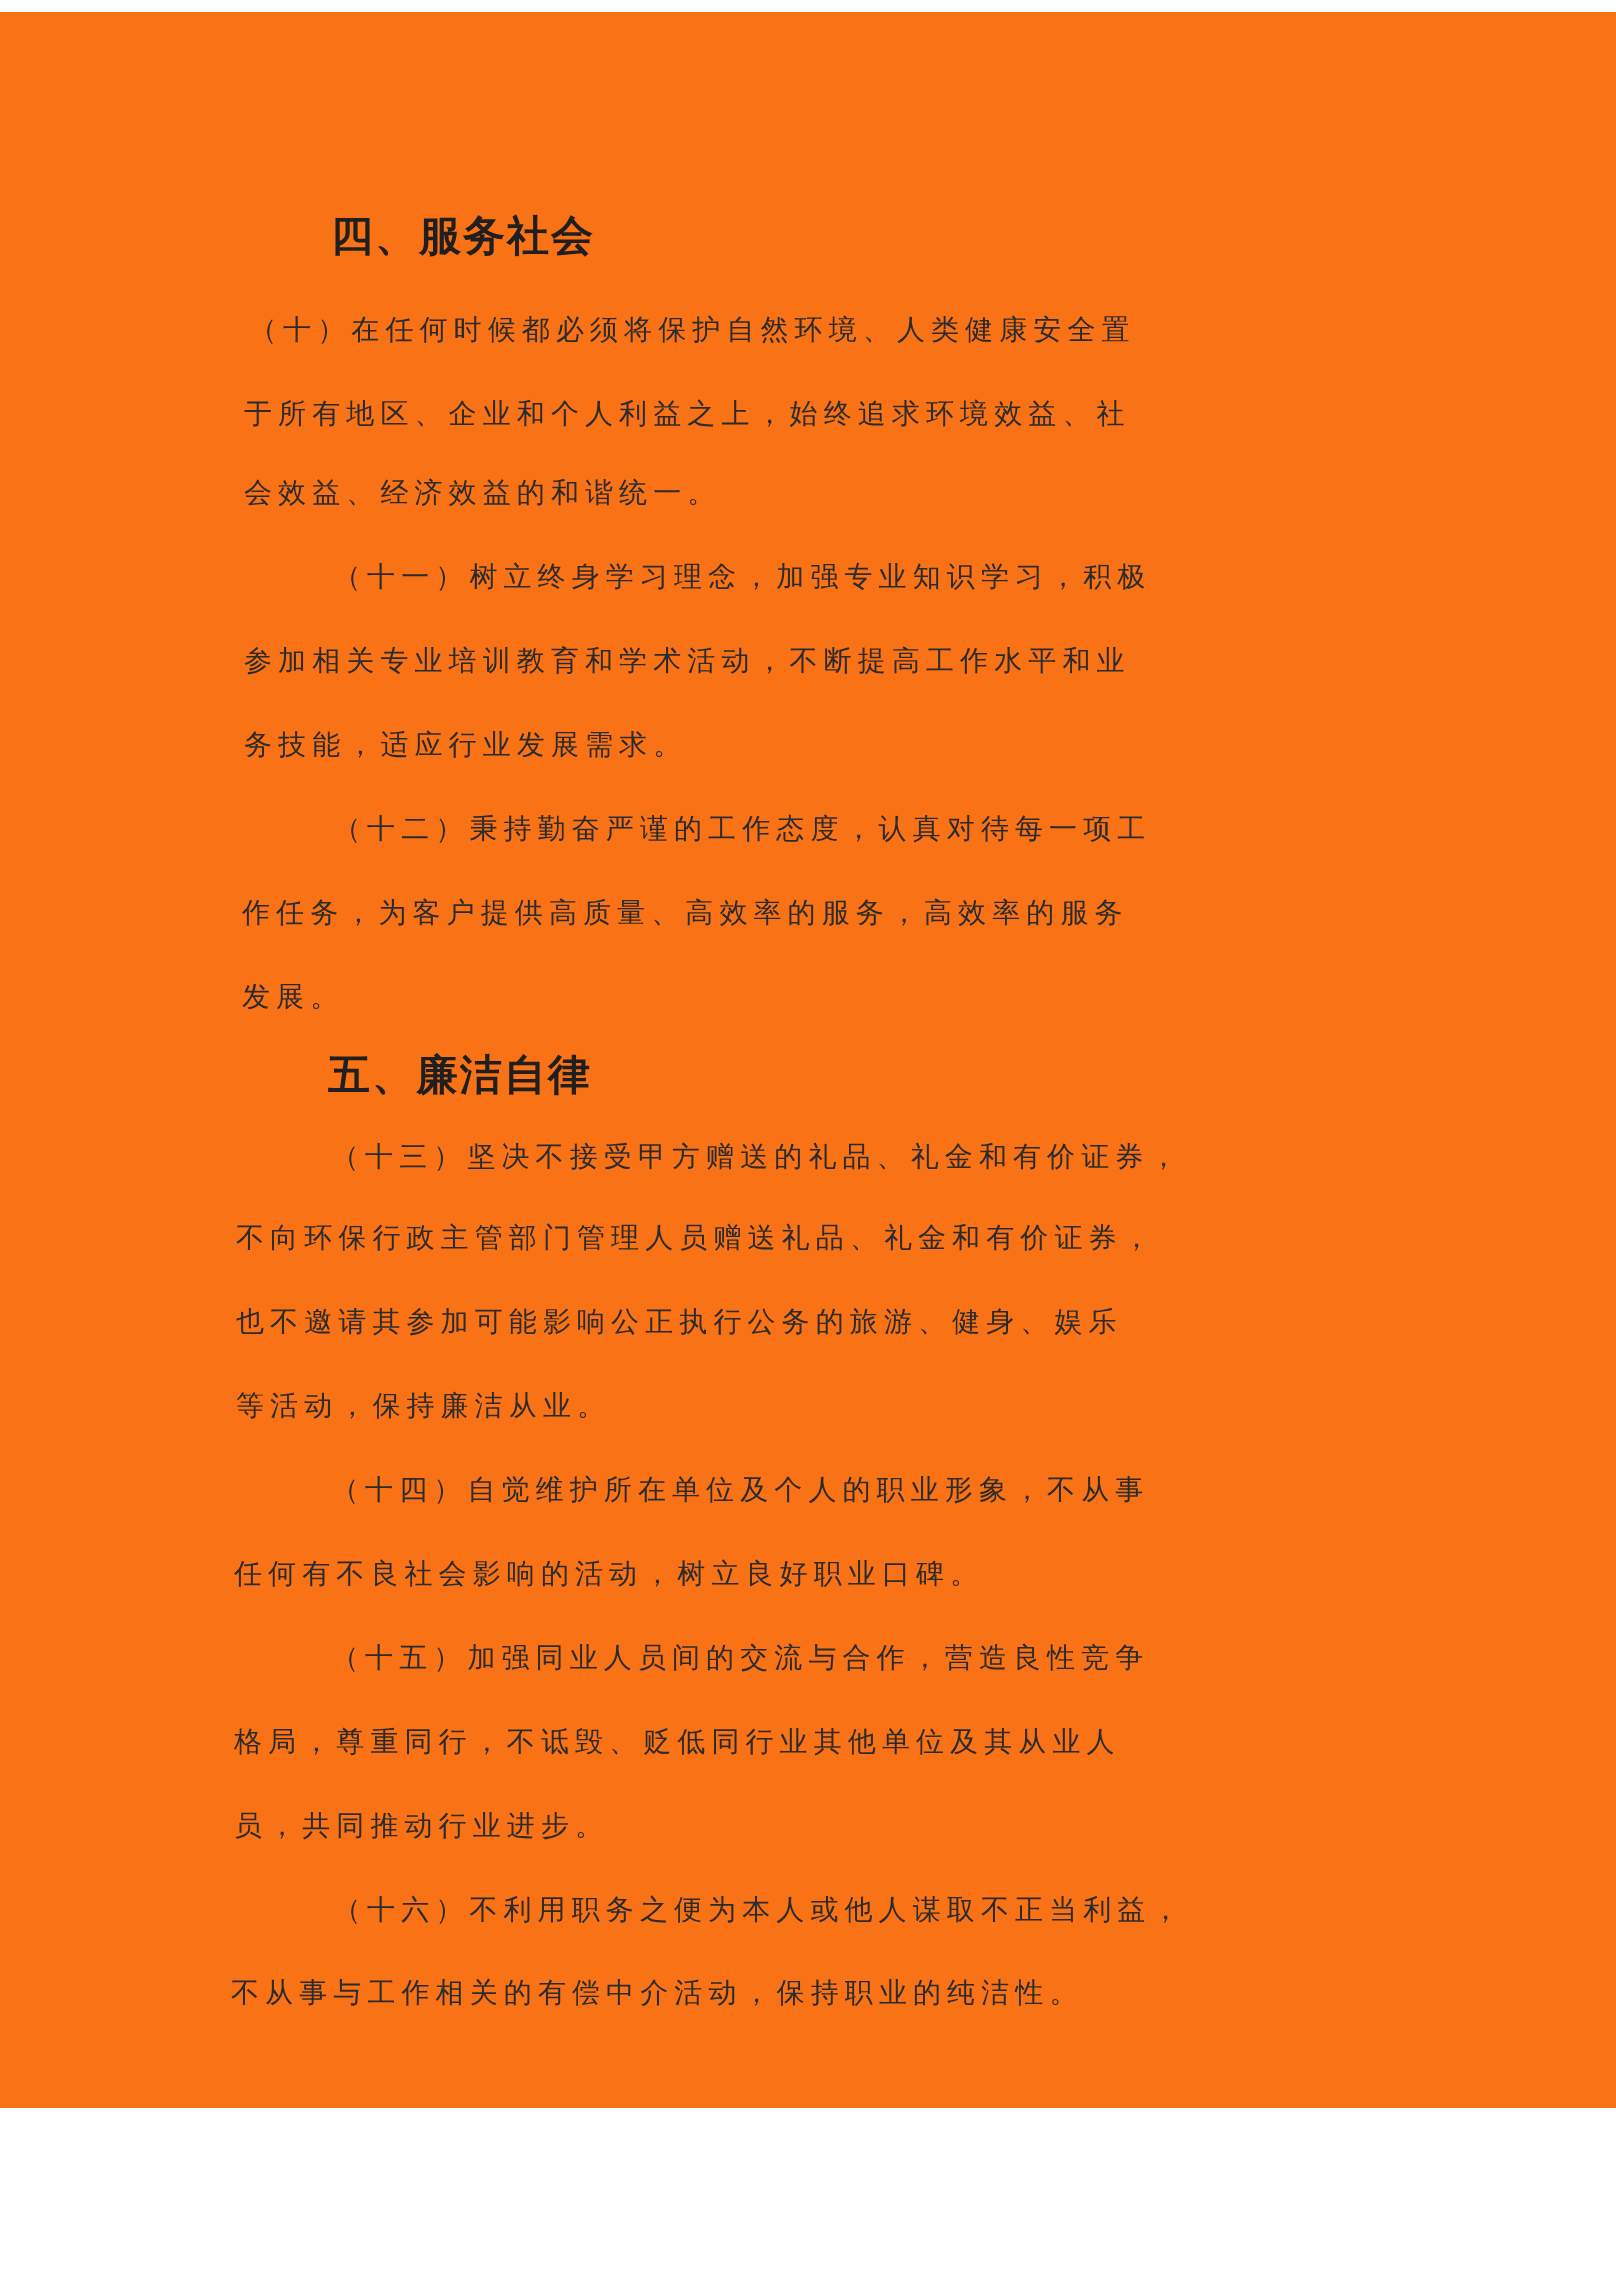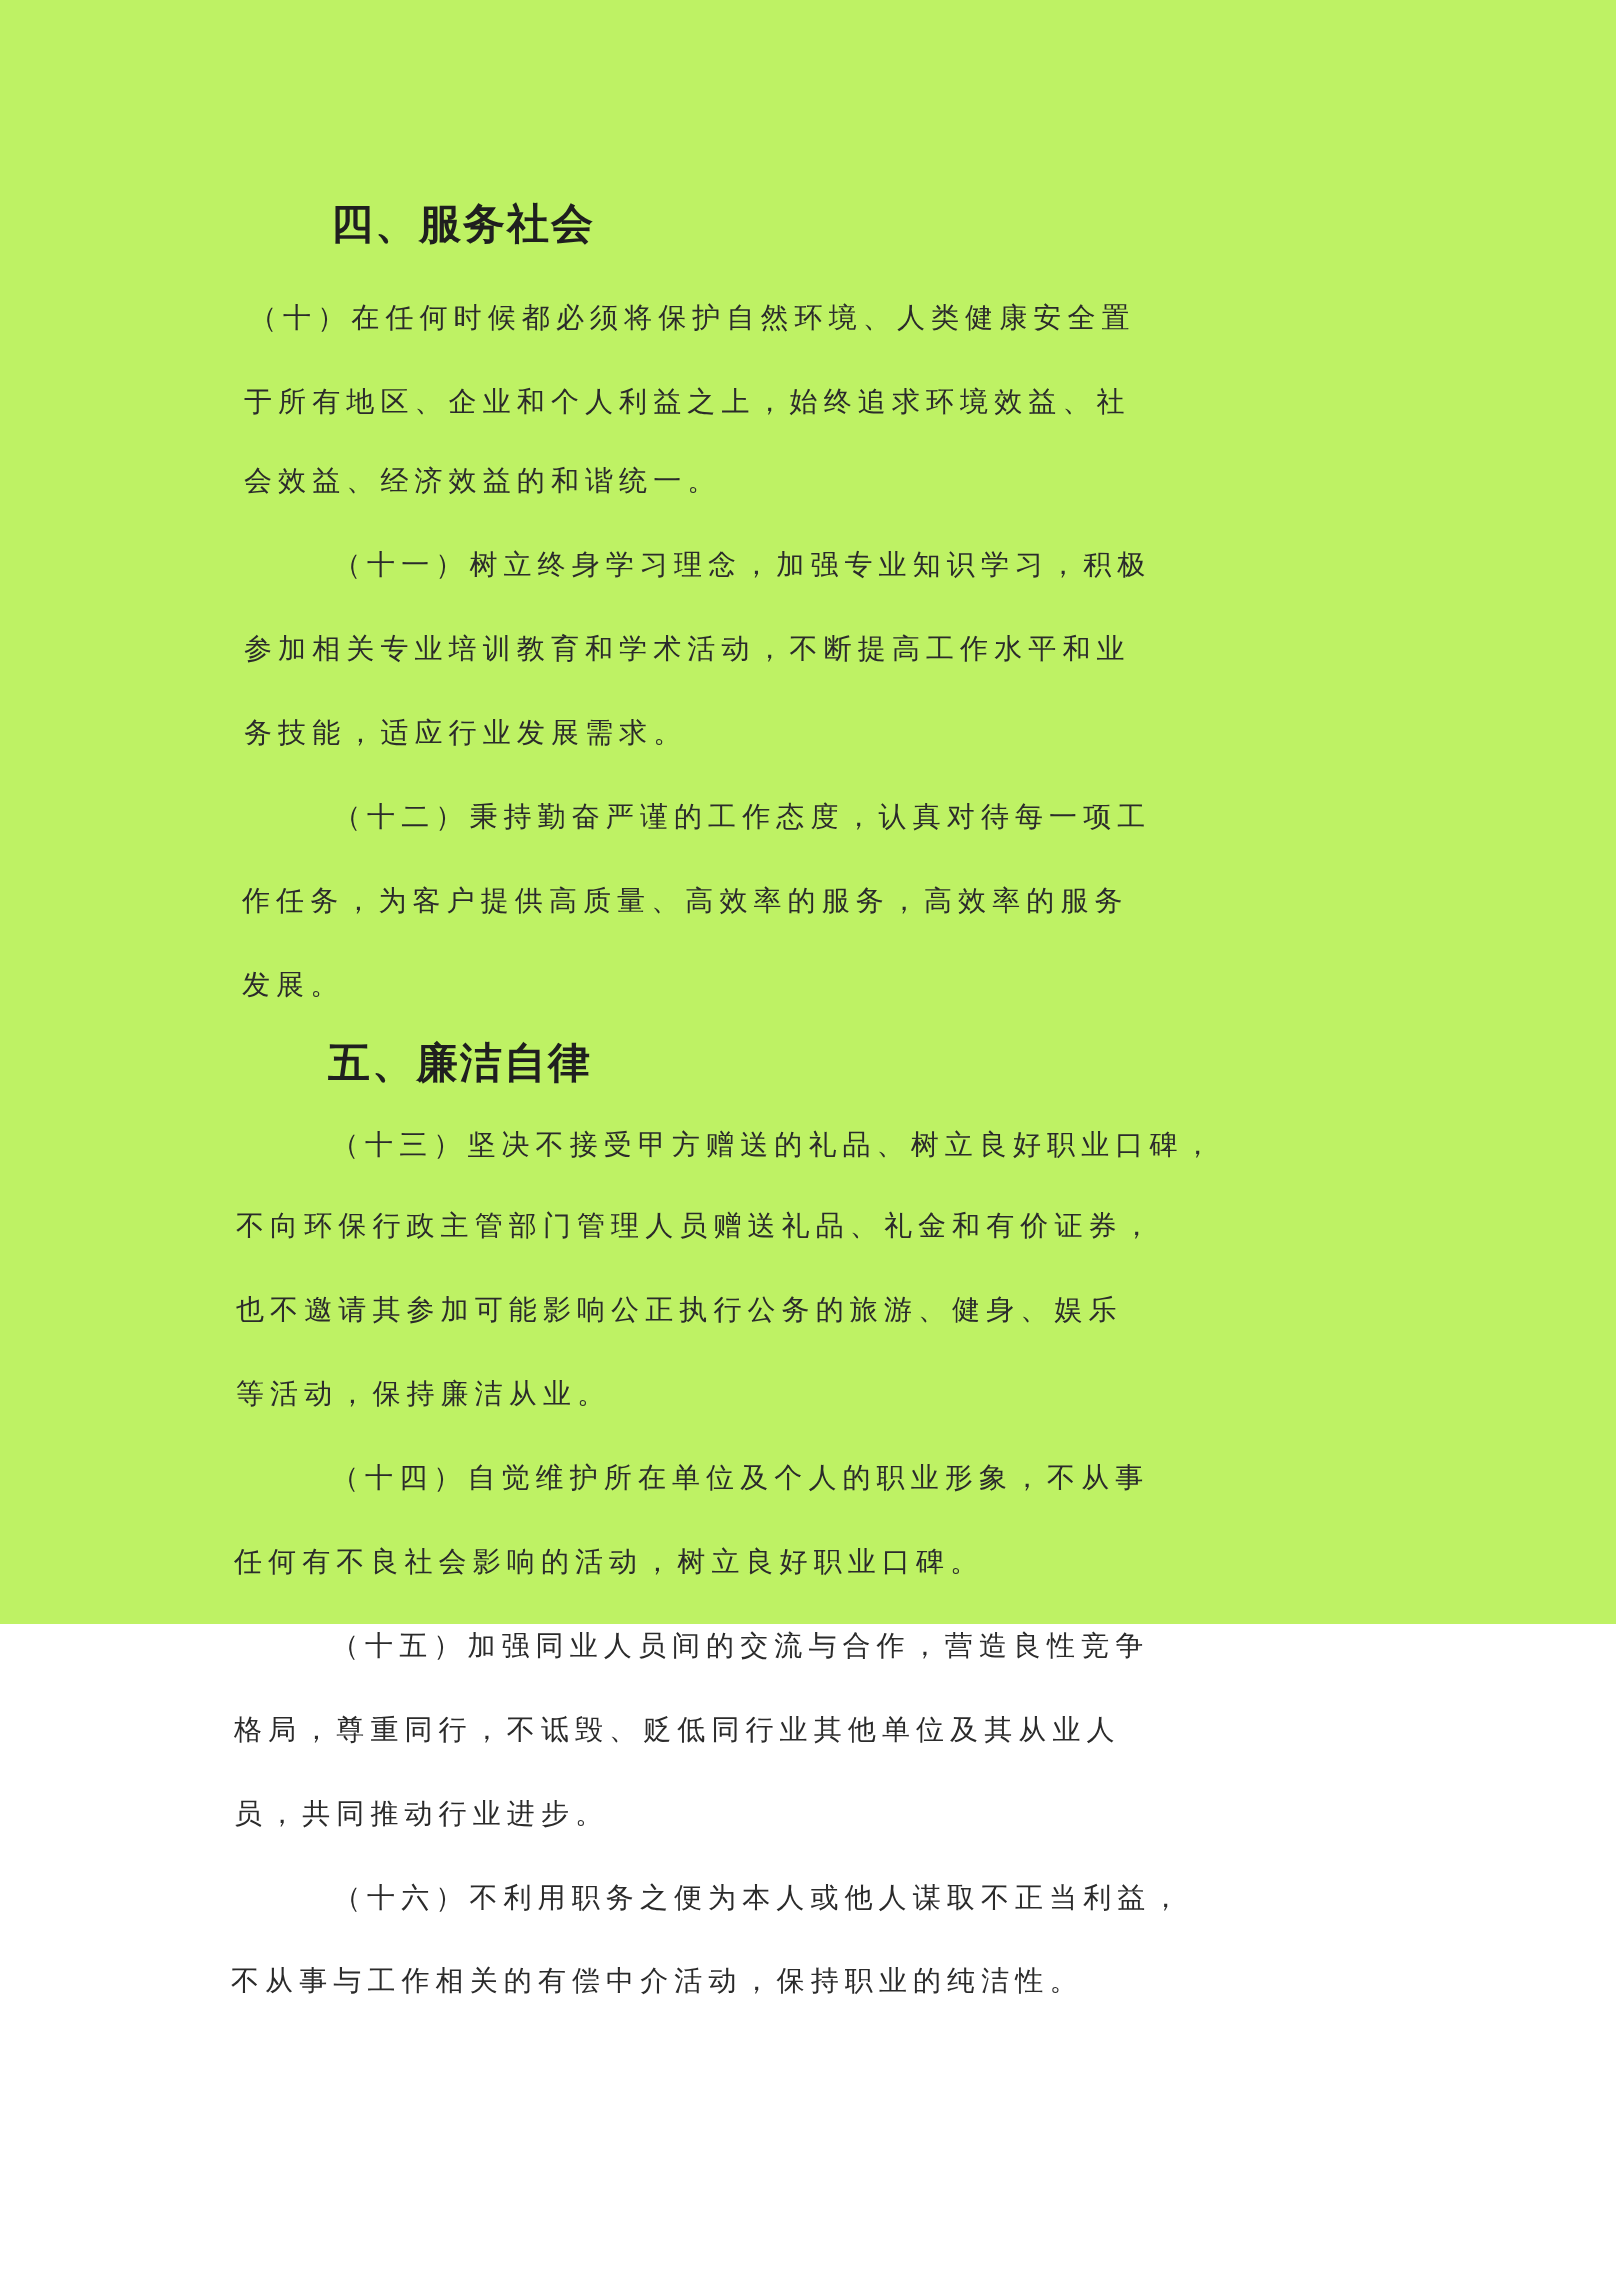--- a/index.html
+++ b/index.html
@@ -1,19 +1,19 @@
 <!DOCTYPE html>
 <html style="font-size:8.1px"><head>
 <meta charset="utf-8">
 <style>
   html, body { margin: 0; padding: 0; background: #ffffff; }
   body { width: 1617px; height: 2284px; position: relative; overflow: hidden; }
   .page {
-    position: absolute; left: 0; top: 0; width: 1617px; height: 1624px;
-    background: #bef264;
+    position: absolute; left: 0; top: 12px; width: 1617px; height: 2096px;
+    background: #f97316;
   }
   .line {
     position: absolute;
     font-family: "DejaVu Serif", "Liberation Serif", serif;
     font-size: 28px;
     color: #2b2b2b;
     white-space: nowrap;
     letter-spacing: 6.1px;
     line-height: 51px;
   }
@@ -39,21 +39,21 @@
   <div class="line" style="left:244px; top:455px;">会效益、经济效益的和谐统一。</div>
   <div class="line" style="left:244px; top:623px;">参加相关专业培训教育和学术活动，不断提高工作水平和业</div>
   <div class="line" style="left:244px; top:707px;">务技能，适应行业发展需求。</div>
 
   <div class="line" style="left:333px; top:791px;">（十二）秉持勤奋严谨的工作态度，认真对待每一项工</div>
   <div class="line" style="left:242px; top:875px;">作任务，为客户提供高质量、高效率的服务，高效率的服务</div>
   <div class="line" style="left:242px; top:959px;">发展。</div>
 
   <div class="line heading" style="left:328px; top:1037px;">五、廉洁自律</div>
 
-  <div class="line" style="left:331px; top:1119px;">（十三）坚决不接受甲方赠送的礼品、树立良好职业口碑，</div>
+  <div class="line" style="left:331px; top:1119px;">（十三）坚决不接受甲方赠送的礼品、礼金和有价证券，</div>
   <div class="line" style="left:236px; top:1200px;">不向环保行政主管部门管理人员赠送礼品、礼金和有价证券，</div>
   <div class="line" style="left:236px; top:1284px;">也不邀请其参加可能影响公正执行公务的旅游、健身、娱乐</div>
   <div class="line" style="left:236px; top:1368px;">等活动，保持廉洁从业。</div>
 
   <div class="line" style="left:331px; top:1452px;">（十四）自觉维护所在单位及个人的职业形象，不从事</div>
   <div class="line" style="left:234px; top:1536px;text-align:center;">任何有不良社会影响的活动，树立良好职业口碑。</div>
 
   <div class="line" style="left:331px; top:1620px;">（十五）加强同业人员间的交流与合作，营造良性竞争</div>
   <div class="line" style="left:234px; top:1704px;">格局，尊重同行，不诋毁、贬低同行业其他单位及其从业人</div>
   <div class="line" style="left:234px; top:1788px;">员，共同推动行业进步。</div>

